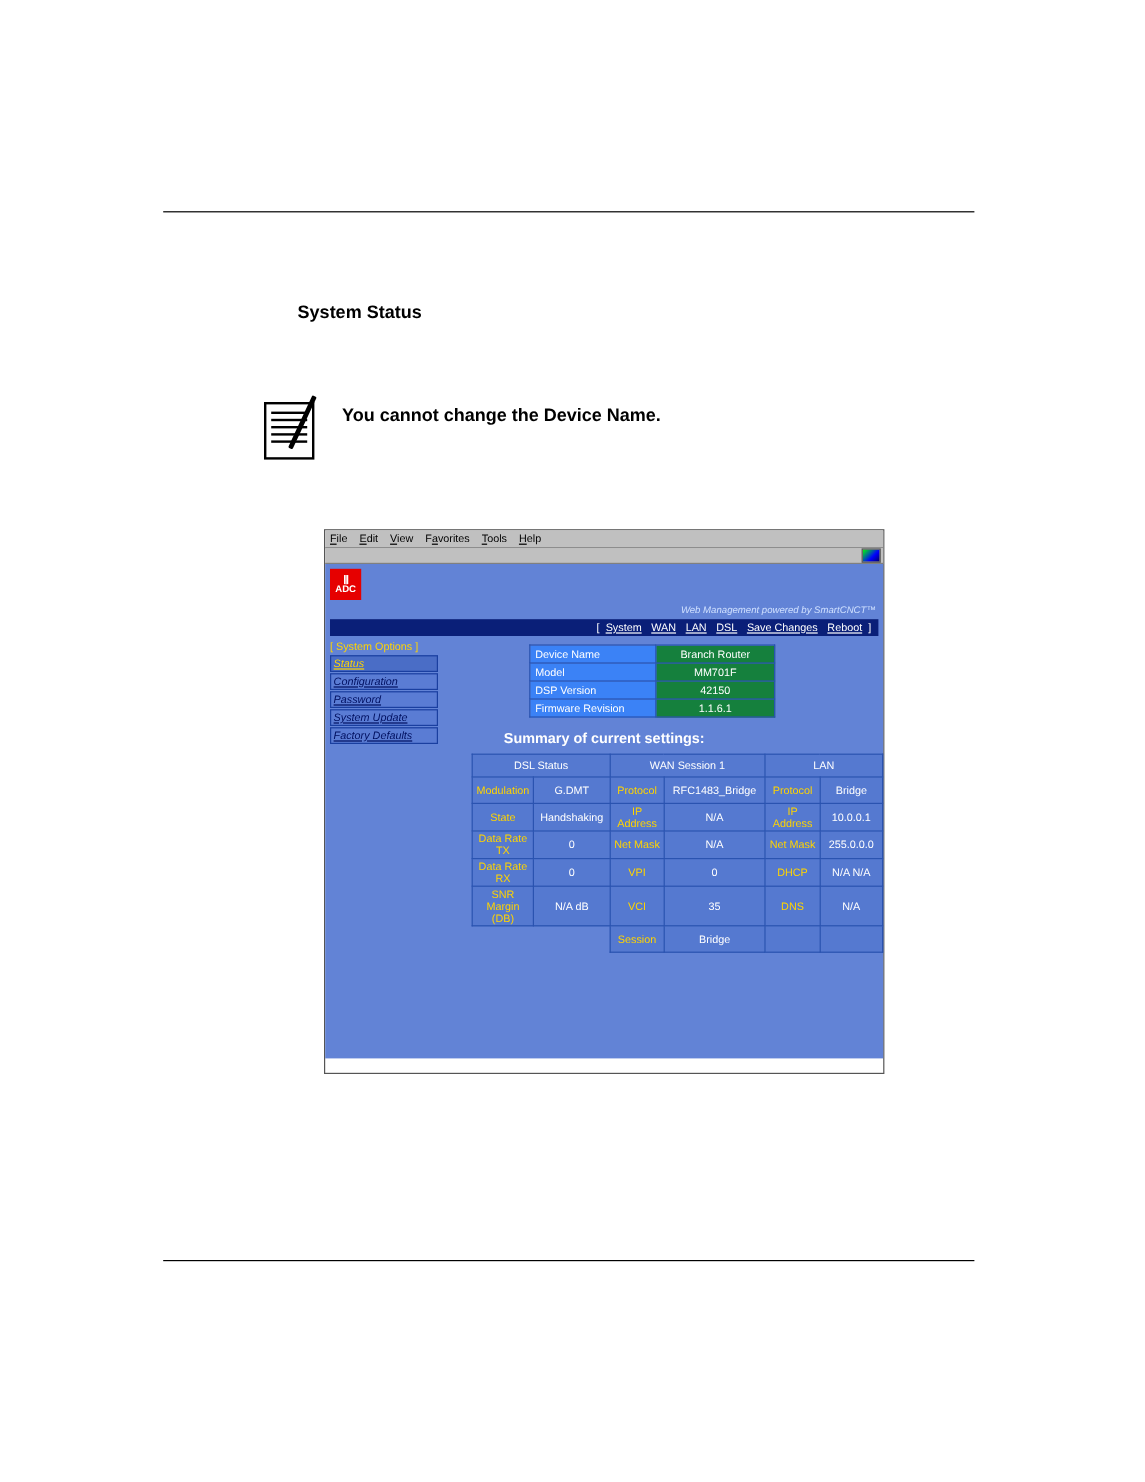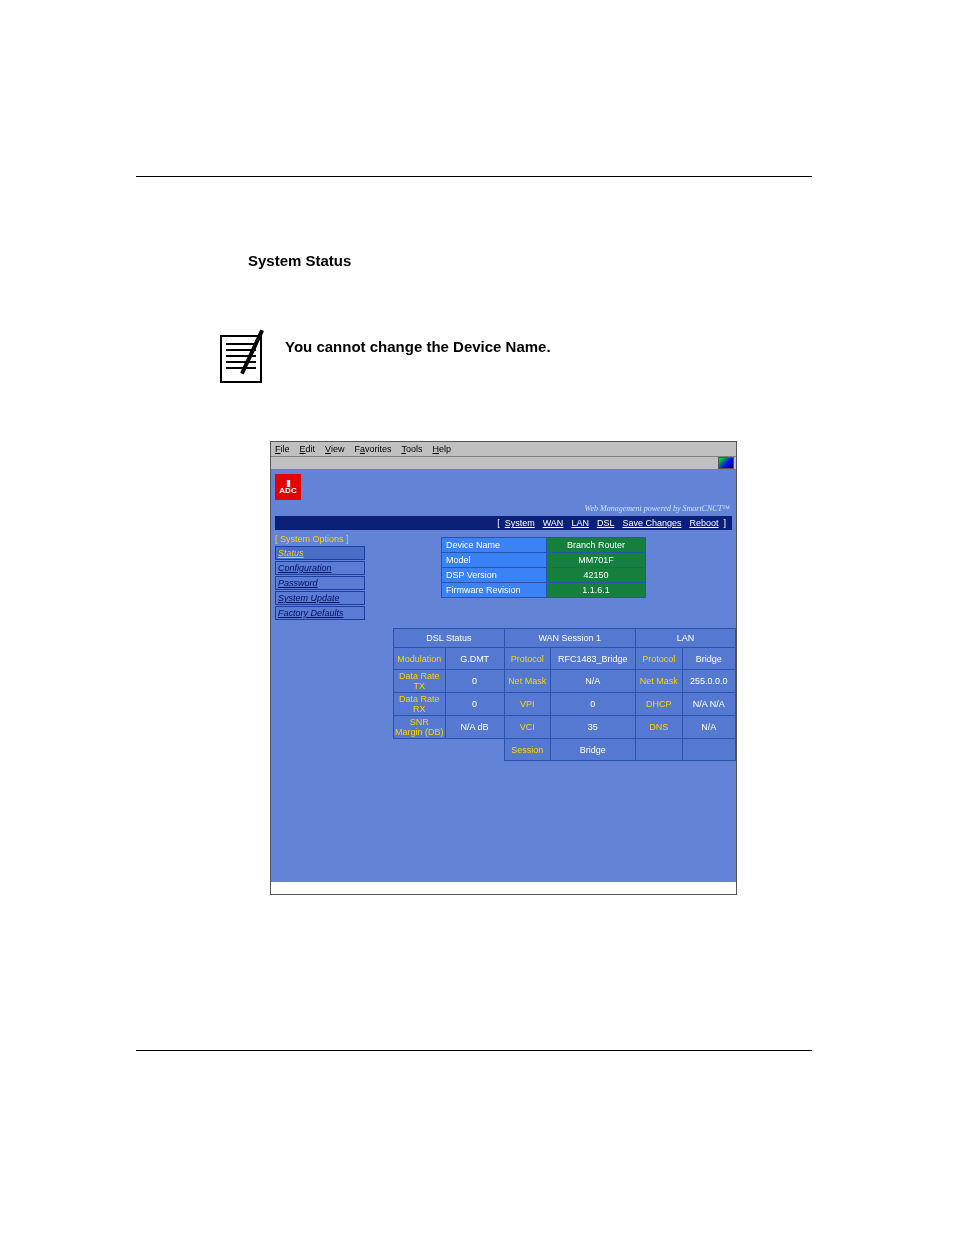--- a/index.html
+++ b/index.html
@@ -20,21 +20,21 @@
   .titlebar-btns { display:flex; gap:1px; }
   .titlebar-btn { width:12px; height:11px; background:#c0c0c0; border:1px solid #fff; border-right-color:#404040; border-bottom-color:#404040; font-size:8px; line-height:9px; text-align:center; color:#000; }
   .menubar { height:14px; background:#c0c0c0; border-bottom:1px solid #808080; display:flex; align-items:center; padding-left:4px; gap:10px; }
   .menubar span { font-size:9px; }
   .menubar span u { text-decoration:underline; }
   .toolbar { height:12px; background:#c0c0c0; border-bottom:1px solid #808080; display:flex; justify-content:flex-end; align-items:center; padding-right:2px; }
   .toolbar-ie { width:14px; height:10px; background:linear-gradient(135deg,#0f0 0%, #00f 60%, #006 100%); border:1px solid #555; }
   .content { height:calc(100% - 40px); background:#6283d6; position:relative; }
   .adc-logo { position:absolute; left:4px; top:4px; width:26px; height:26px; background:#e60000; color:#fff; font-weight:bold; font-size:8px; display:flex; flex-direction:column; align-items:center; justify-content:center; line-height:8px; }
   .adc-logo .bars { letter-spacing:-1px; }
-  .wm-text { position:absolute; right:6px; top:34px; font-size:8px; font-style:italic; color:#cfe0ff;font-family:Liberation Serif, serif; }
+  .wm-text { position:absolute; right:6px; top:34px; font-size:8px; font-style:italic; color:#cfe0ff; }
   .navbar { position:absolute; left:4px; top:46px; right:4px; height:14px; background:#0a1f78; color:#fff; display:flex; justify-content:flex-end; align-items:center; padding-right:6px; gap:2px; font-size:9px; }
   .navbar .lb { color:#fff; }
   .navbar a { color:#fff; text-decoration:underline; margin:0 3px; }
   .sidebar { position:absolute; left:4px; top:64px; width:94px; }
   .sidebar-title { color:#ffd400; font-size:9px; font-weight:normal; margin-bottom:2px; }
   .sidebar-item { width:86px; height:12px; border:1px solid #1a3fa0; background:#5a7cd4; margin-bottom:1px; padding-left:2px; font-size:9px; line-height:12px; }
   .sidebar-item a { color:#001060; text-decoration:underline;font-style:italic; }
   .sidebar-item.active { background:#4a6dc6; }
   .sidebar-item.active a { color:#ffd400; }
   .info-table { position:absolute; left:170px; top:67px; border-collapse:collapse; font-size:9px; color:#fff; }
@@ -129,38 +129,47 @@
             <td class="lab">DSP Version</td>
             <td class="val">42150</td>
           </tr>
       <tr>
             <td class="lab">Firmware Revision</td>
             <td class="val">1.1.6.1</td>
           </tr>
     </tbody>
       </table>
 
+    <div class="summary-title">Summary of current settings:</div>
 
     <div class="data-wrap">
       <table class="data-table">
         <tbody>
             <tr>
           <td class="hdr c1" colspan="2">DSL Status</td>
           <td class="hdr c3" colspan="2">WAN Session 1</td>
           <td class="hdr c5" colspan="2">LAN</td>
         </tr>
         <tr class="rowh">
           <td class="labcell c1">Modulation</td>
           <td class="c2">G.DMT</td>
           <td class="labcell c3">Protocol</td>
           <td class="c4">RFC1483_Bridge</td>
           <td class="labcell c5">Protocol</td>
           <td class="c6">Bridge</td>
         </tr>
         <tr class="rowh">
+          <td class="labcell">State</td>
+          <td>Handshaking</td>
+          <td class="labcell">IP Address</td>
+          <td>N/A</td>
+          <td class="labcell">IP Address</td>
+          <td>10.0.0.1</td>
+        </tr>
+        <tr class="rowh">
           <td class="labcell">Data Rate TX</td>
           <td>0</td>
           <td class="labcell">Net Mask</td>
           <td>N/A</td>
           <td class="labcell">Net Mask</td>
           <td>255.0.0.0</td>
         </tr>
         <tr class="rowh">
           <td class="labcell">Data Rate RX</td>
           <td>0</td>

